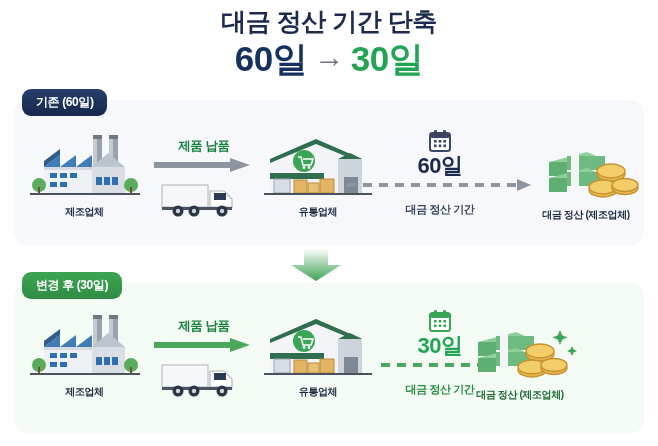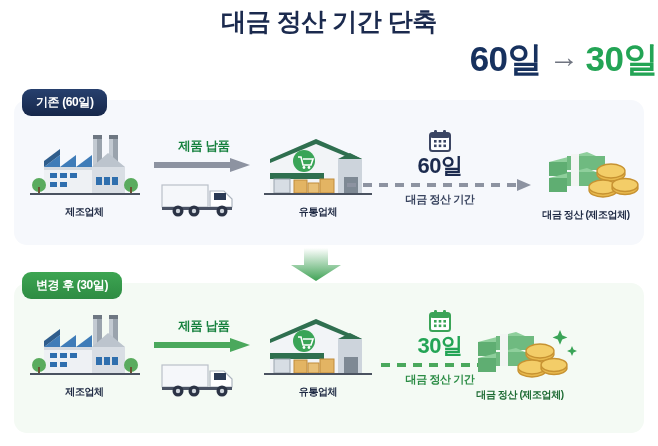--- a/index.html
+++ b/index.html
@@ -14,21 +14,20 @@
 
   
   .title-wrap{position:absolute;left:0;top:6px;width:658px;text-align:center;}
   .title-main{
     font-size:25px;font-weight:bold;color:#1b2a4e;letter-spacing:-0.5px;
     line-height:30px;
   }
   .title-sub{
     margin-top:2px;font-size:35px;font-weight:bold;line-height:42px;
     letter-spacing:-0.5px;
-    text-align:right;
   }
   .t-old{color:#17315e;}
   .t-arrow{color:#6f7480;font-weight:bold;font-size:30px;padding:0 7px;position:relative;top:-4px;}
   .t-new{color:#23a455;}
 
   
   .panel{position:absolute;border-radius:13px;}
   .panel-old{left:14px;top:100px;width:630px;height:145px;background:#f6f8fc;}
   .panel-new{left:14px;top:283px;width:630px;height:150px;background:#f4faf4;}
 
@@ -72,21 +71,21 @@
   }
 
   .period-num{
     font-size:22px;font-weight:bold;letter-spacing:-0.5px;line-height:24px;
     text-align:center;
   }
   .period-num.navy{color:#1b2a4e;}
   .period-num.green{color:#23a455;}
   .period-cap{
     font-size:11px;font-weight:bold;letter-spacing:-0.4px;text-align:center;
-    margin-top:0;
+    margin-top:10px;
   }
   .period-cap.navy{color:#3a4560;}
   .period-cap.green{color:#2b8c45;}
   .cal-holder{height:26px;display:flex;align-items:flex-end;justify-content:center;}
   .dash-holder{height:14px;display:flex;align-items:center;justify-content:center;}
 
   svg{display:block;}
   .center-svg{margin:0 auto;}
 </style>
 </head>

